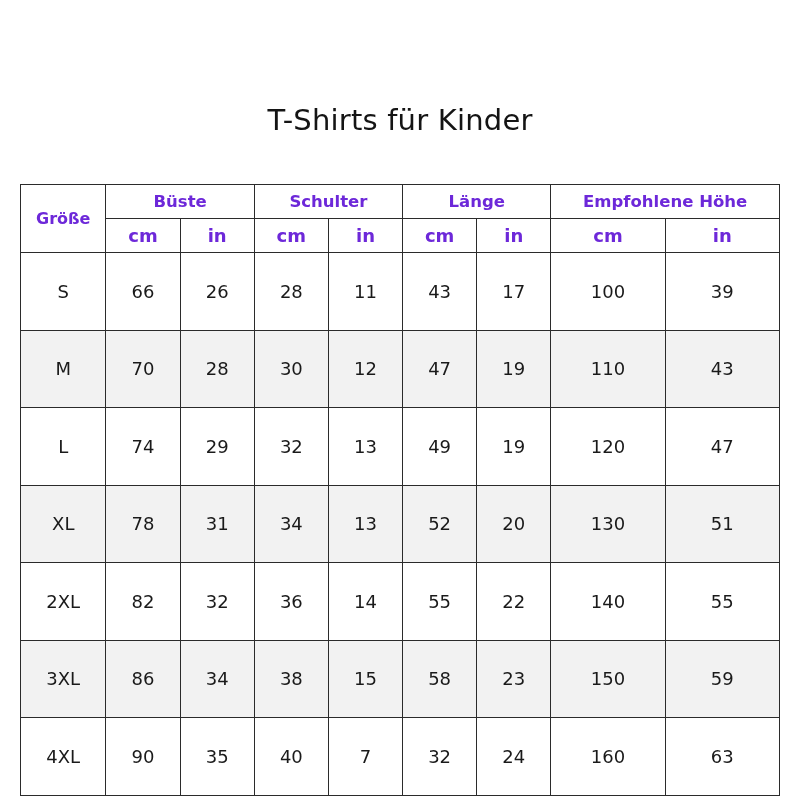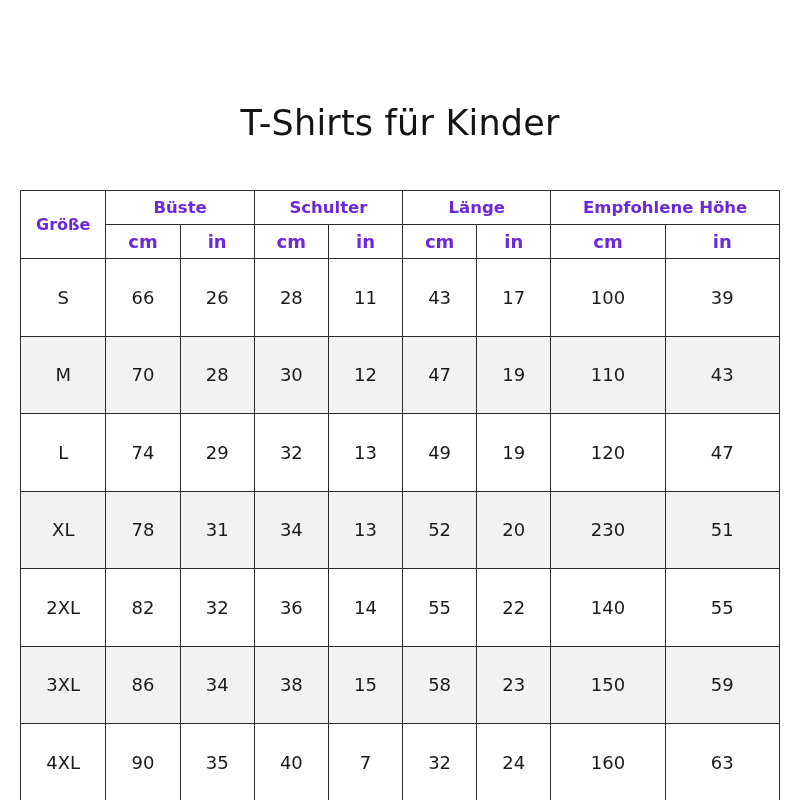--- a/index.html
+++ b/index.html
@@ -15,21 +15,21 @@
     overflow: hidden;
   }
   .page {
     position: relative;
     width: 800px;
     height: 800px;
     box-sizing: border-box;
   }
   .title {
     text-align: center;
-    font-size: 35px;
+    font-size: 29px;
     font-weight: 400;
     color: #141414;
     margin: 0;
     padding-top: 103px;
     letter-spacing: 0.2px;
   }
   .table-wrap {
     margin: 0 auto;
     padding-top: 47px;
     width: 760px;
@@ -157,21 +157,21 @@
           <td>47</td>
         </tr>
         <tr class="zebra">
           <td>XL</td>
           <td>78</td>
           <td>31</td>
           <td>34</td>
           <td>13</td>
           <td>52</td>
           <td>20</td>
-          <td>230</td>
+          <td>130</td>
           <td>51</td>
         </tr>
         <tr class="plain">
           <td>2XL</td>
           <td>82</td>
           <td>32</td>
           <td>36</td>
           <td>14</td>
           <td>55</td>
           <td>22</td>

